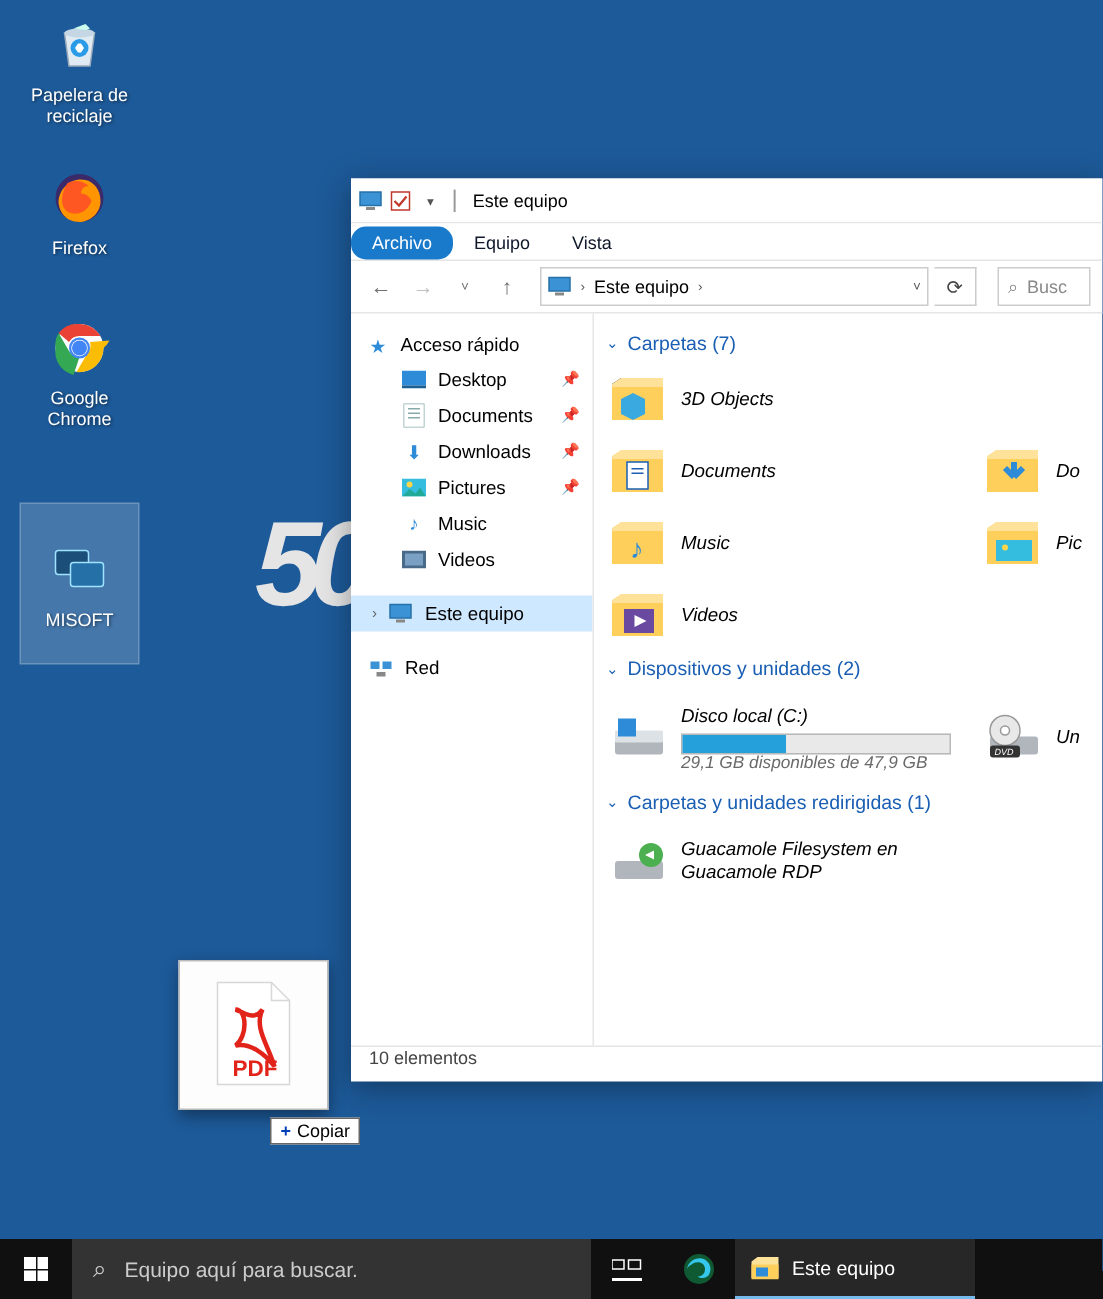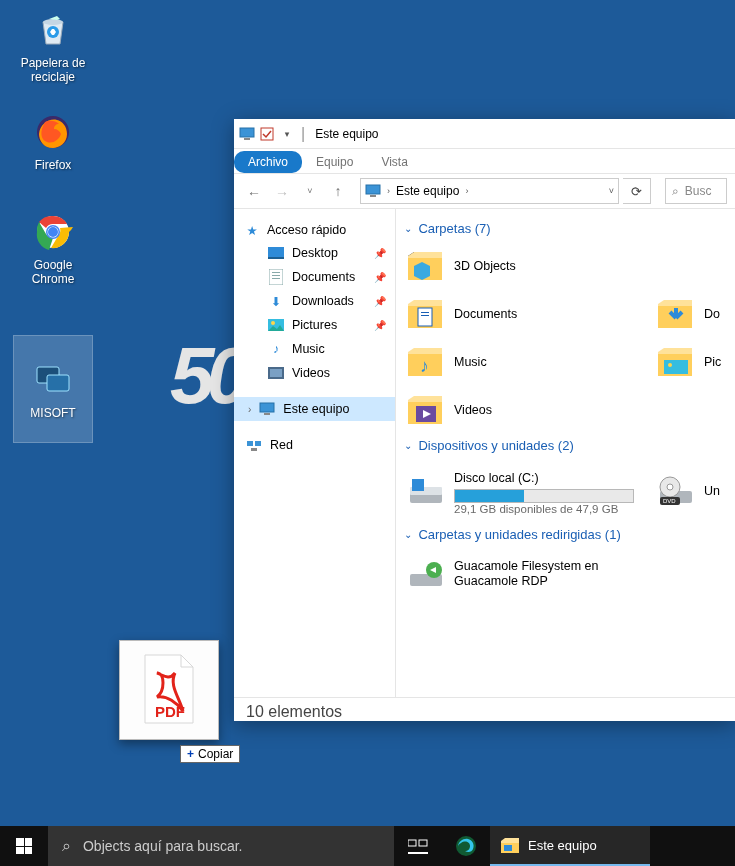--- a/index.html
+++ b/index.html
@@ -14,21 +14,21 @@
 .wallpaper-num { position:absolute; left:170px; top:330px; font-size:80px; font-weight:900; color:#e5e5e5; font-style:italic; letter-spacing:-8px;}
 
 
 .explorer { position: absolute; left: 234px; top: 119px; width: 501px; height: 602px; background: #fff; box-shadow: 0 4px 20px rgba(0,0,0,.35); }
 .title-bar { height: 30px; background: #fff; display: flex; align-items: center; padding: 0 5px; gap: 4px; border-bottom: 1px solid #e5e5e5;}
 .title-bar .mini-ic{ width:16px; height:16px; display:inline-flex;align-items:center;justify-content:center;}
 .title-sep{ color:#999; margin:0 2px;}
 .title-text { font-size: 12px; color: #000; margin-left: 4px; }
 
 .ribbon-tabs { height: 24px; background: #fff; display: flex; align-items: flex-end; }
-.ribbon-tab { padding: 4px 14px; font-size: 12px; color: #737373; cursor: pointer; }
+.ribbon-tab { padding: 4px 14px; font-size: 12px; color: #0f172a; cursor: pointer; }
 .ribbon-tab.active { background: #1979ca; color: #fff; border-radius: 10px; }
 
 .addr-bar { height: 36px; border-top: 1px solid #e5e5e5; border-bottom: 1px solid #e5e5e5; background: #fff; display: flex; align-items: center; padding: 0 8px; gap: 4px; }
 .nav-btn { width: 24px; height: 24px; color: #707070; display:flex;align-items:center;justify-content:center; font-size:14px; cursor:pointer;}
 .nav-btn.disabled{ color:#c0c0c0; cursor:default;}
 .addr-box { flex: 1; height: 26px; border: 1px solid #ccc; display: flex; align-items: center; padding: 0 4px; gap: 6px; margin-left: 6px;}
 .addr-seg{ font-size:12px; color:#000;}
 .addr-chev{ color:#555; font-size:9px;}
 .addr-refresh{ width:28px; height:26px; border:1px solid #ccc; border-left:none; display:flex;align-items:center;justify-content:center; font-size:13px; color:#444; cursor:pointer;}
 .search-box { width:62px; height: 26px; border: 1px solid #ccc; display:flex; align-items:center; padding:0 6px; margin-left:10px; font-size:12px; color:#888; gap:6px;}
@@ -40,29 +40,29 @@
 .nav-item { display: flex; align-items: center; gap: 8px; padding: 4px 6px 4px 30px; font-size: 12.5px; color: #000; cursor:pointer; position:relative;}
 .nav-item.child{ padding-left:34px;}
 .nav-item.selected { background: #cde8ff; }
 .nav-item .pin{ position:absolute; right:8px; color:#9aa; font-size:10px;}
 .nav-ic{ width:16px; height:16px; display:inline-flex;align-items:center;justify-content:center;}
 
 .content { flex:1; padding: 8px 0 0 6px; overflow:hidden;}
 .group-head { display:flex; align-items:center; gap:6px; color: #1a5fb4; font-size: 13px; margin: 4px 0 6px 2px; cursor:pointer;}
 .group-head .chev{ font-size:10px;}
 .folder-grid { display:flex; flex-wrap:wrap; }
-.folder-item { width: 250px; height:48px; display:flex; align-items:center; gap:8px; padding:2px 4px; cursor:pointer;}
+.folder-item { width: 250px; height:48px; display:flex; align-items:center; gap:8px; padding:2px 4px; cursor:pointer;font-style:italic;}
 .folder-ic{ width:40px; height:40px; display:flex;align-items:center;justify-content:center;}
 .folder-lbl{ font-size:12.5px; color:#000;}
 .folder-sub{ font-size:11.5px; color:#6a6a6a; display:block;}
 
 .disk-bar{ width:180px; height:14px; border:1px solid #b8b8b8; background:#e9e9e9; position:relative; margin-top:3px;}
 .disk-fill{ height:100%; background:#26a0da;}
 
-.status-bar { height: 24px; border-top: 1px solid #e5e5e5; display:flex; align-items:flex-end; padding:0 12px; font-size:16px; color:#444;}
+.status-bar { height: 24px; border-top: 1px solid #e5e5e5; display:flex; align-items:flex-start; padding:0 12px; font-size:12px; color:#444;}
 
 
 .drag-obj{ position:absolute; left:119px; top:640px; width:100px; height:100px; background:#fdfdfd; border:1px solid #bbb; box-shadow:0 4px 10px rgba(0,0,0,.4); display:flex; align-items:center; justify-content:center;}
 .drag-tip{ position:absolute; left:180px; top:745px; background:#fff; border:1px solid #666; font-size:12px; padding:1px 6px; display:flex; align-items:center; gap:4px; color:#000;}
 .drag-tip .plus{ color:#003fb5; font-weight:bold;}
 
 
 .taskbar { position:absolute; left:0; bottom:0; width:100%; height:40px; background:#101010; display:flex; align-items:stretch;}
 .start-btn{ width:48px; display:flex; align-items:center; justify-content:center; cursor:pointer;}
 .win-logo{ width:16px; height:16px; display:grid; grid-template-columns:1fr 1fr; grid-template-rows:1fr 1fr; gap:1px;}
@@ -412,21 +412,21 @@
   <div class="start-btn">
     <div class="win-logo">
         <span></span>
         <span></span>
         <span></span>
         <span></span>
       </div>
   </div>
   <div class="search-bar">
     <span style="font-size:16px">⌕</span>
-    <span>Objects aquí para buscar.</span>
+    <span>Equipo aquí para buscar.</span>
   </div>
   <div class="task-btn">
     <svg width="20" height="16" viewBox="0 0 20 16">
         <rect x="0" y="2" width="8" height="6" fill="none" stroke="#fff"></rect>
         <rect x="11" y="2" width="8" height="6" fill="none" stroke="#fff"></rect>
         <rect x="0" y="14" width="20" height="2" fill="#fff"></rect>
       </svg>
   </div>
   <div class="task-btn">
     <svg width="22" height="22" viewBox="0 0 22 22">

